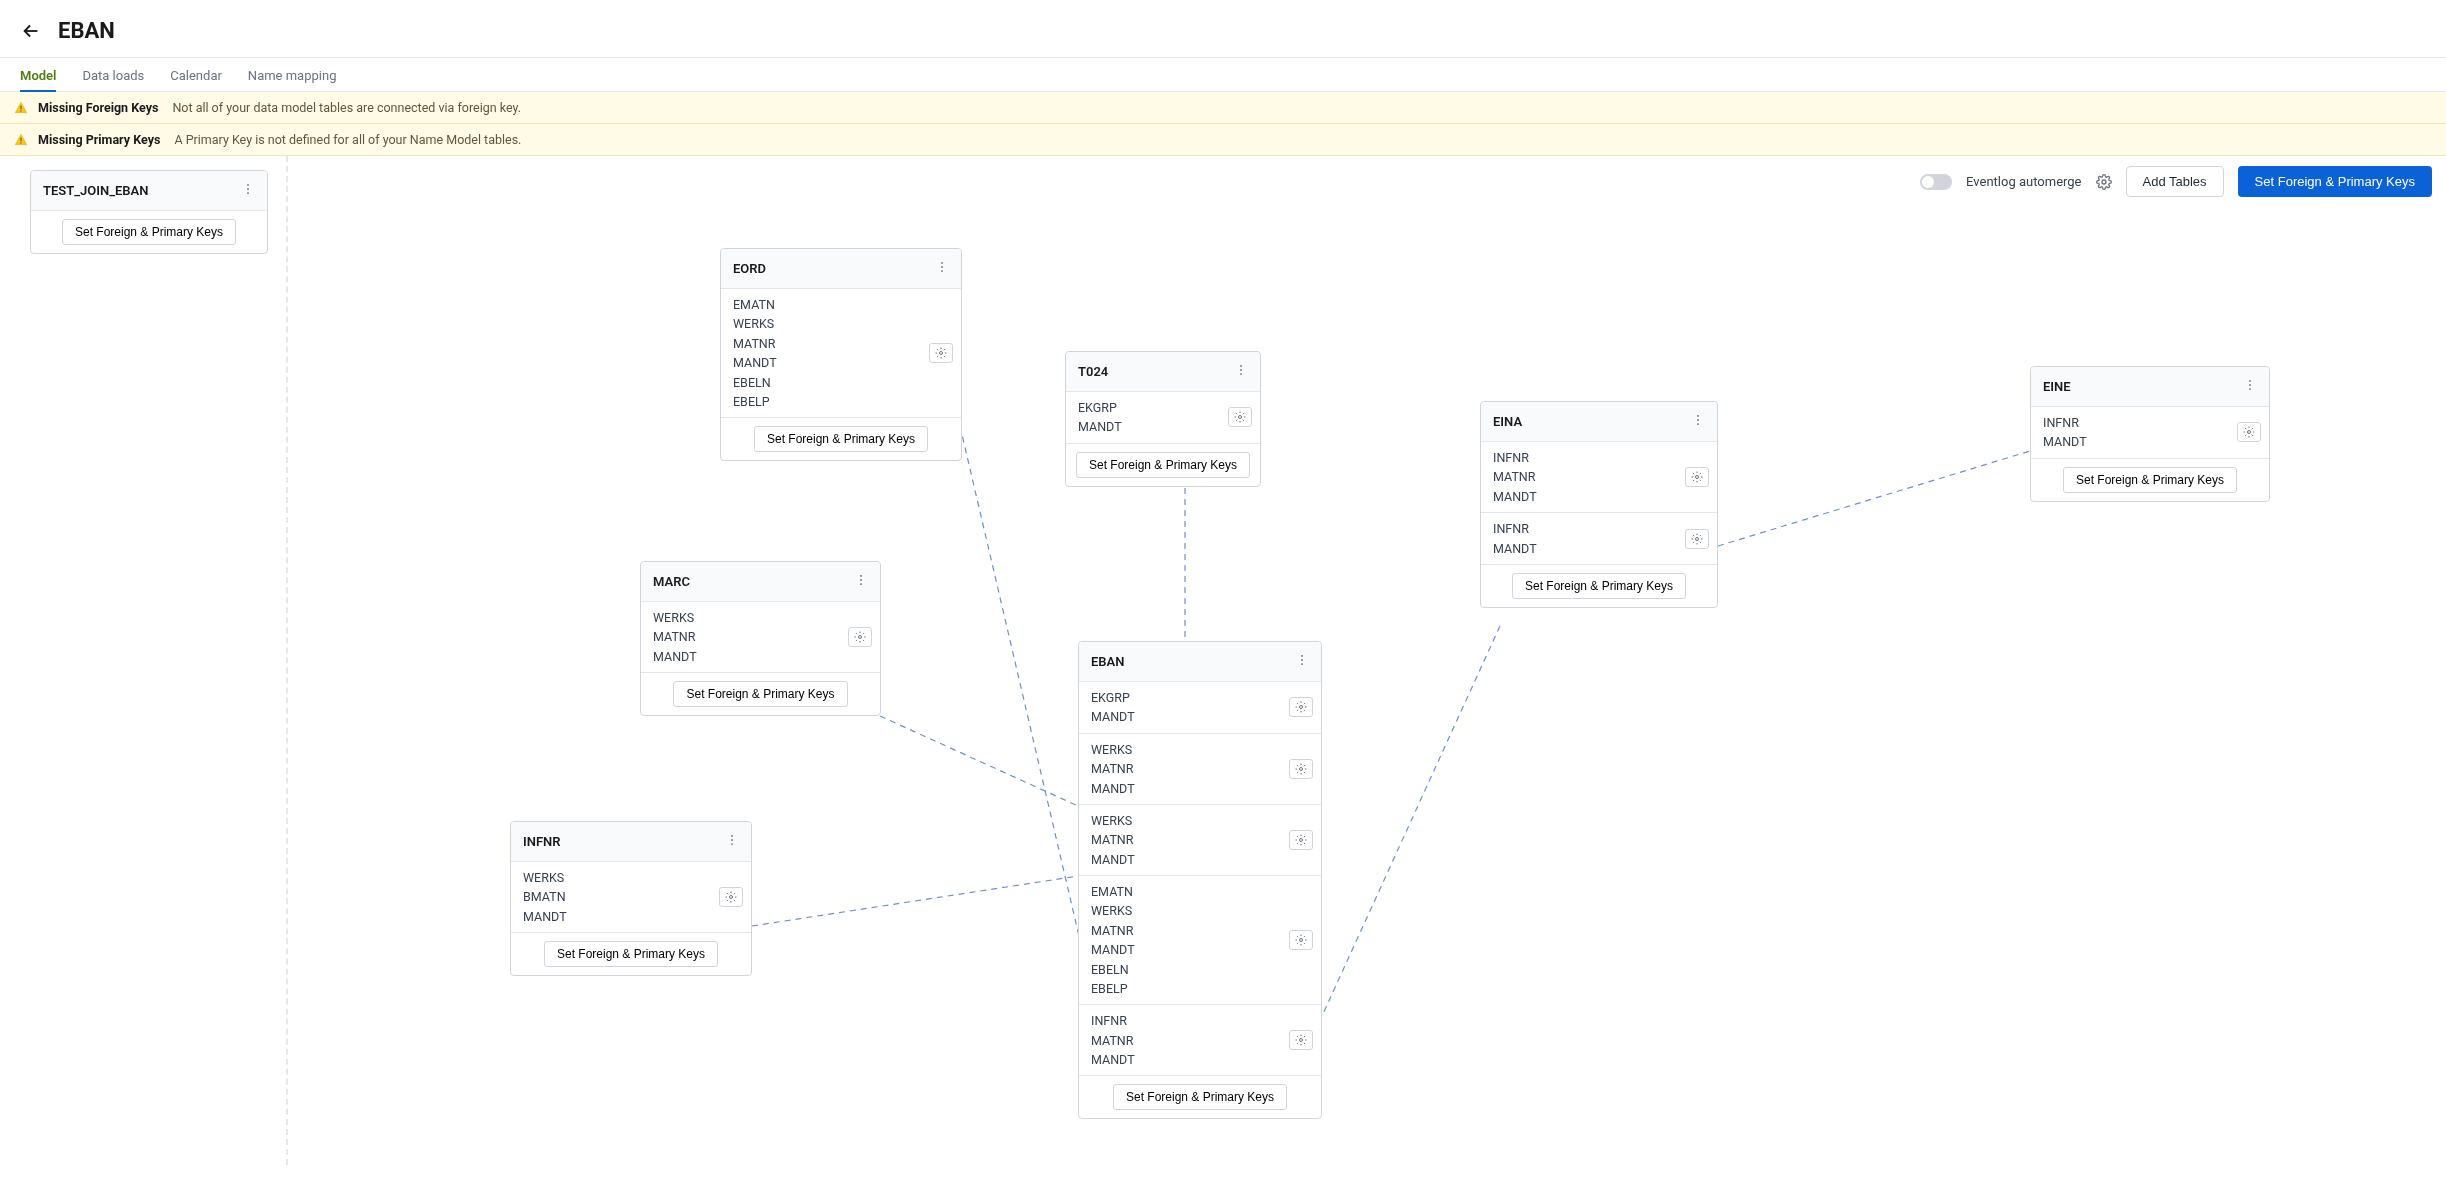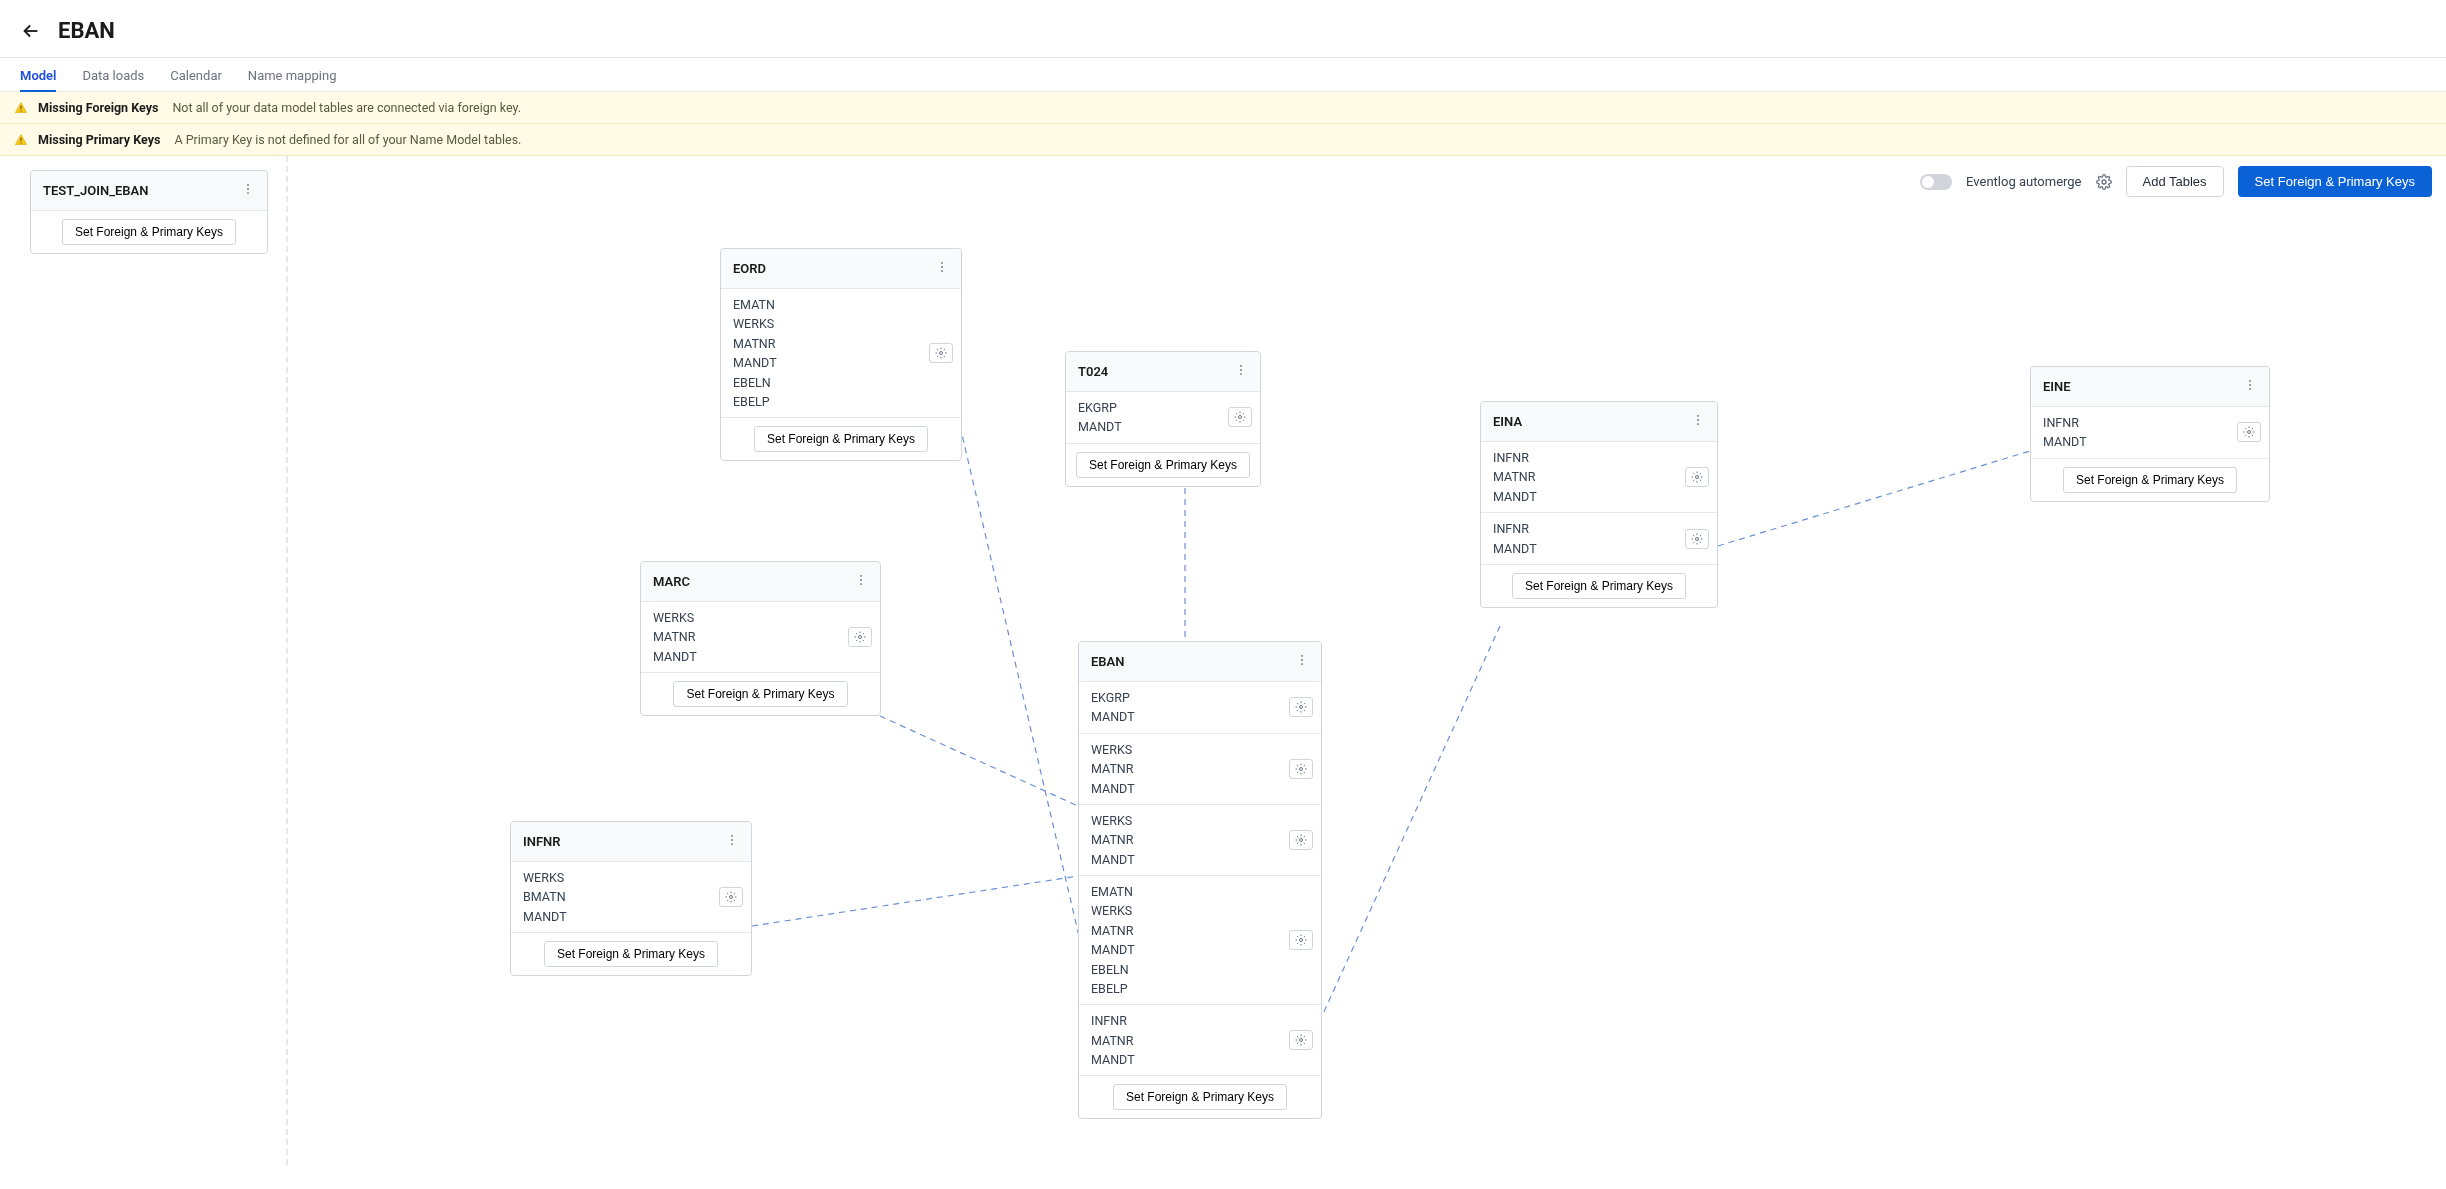--- a/index.html
+++ b/index.html
@@ -16,21 +16,21 @@
   .page-title { font-size: 22px; font-weight: 700; }
 
   
   .tabs {
     display: flex; gap: 26px; padding: 0 20px;
     border-bottom: 1px solid #e5e7eb; font-size: 13px;
   }
   .tab {
     padding: 10px 0 8px 0; color: #6b7280; cursor: pointer; position: relative;
   }
-  .tab.active { color: #1d4ed8; font-weight: 600; }
+  .tab.active { color: #4d7c0f; font-weight: 600; }
   .tab.active::after {
     content:""; position:absolute; left:0; right:0; bottom:-1px; height:2px; background:#0b62d6;
   }
 
   
   .warning-bar {
     background: #fffbe6; border-bottom: 1px solid #f0e8b8;
     padding: 8px 14px; font-size: 12.5px; display:flex; align-items:center; gap:10px;
   }
   .warn-icon { width:14px; height:14px; display:inline-flex; }

